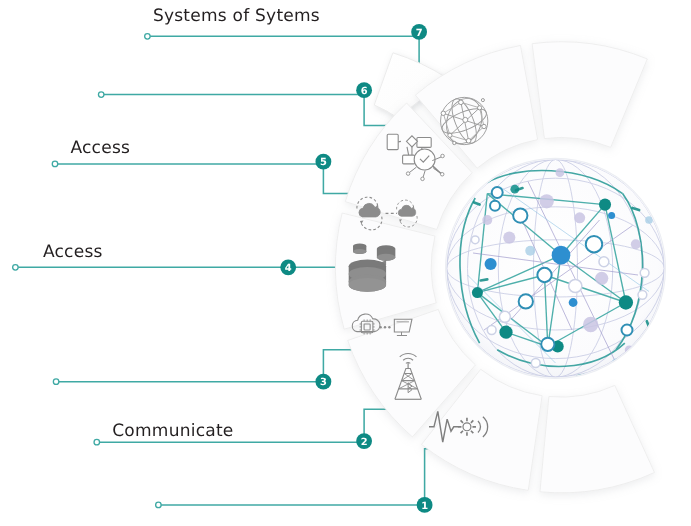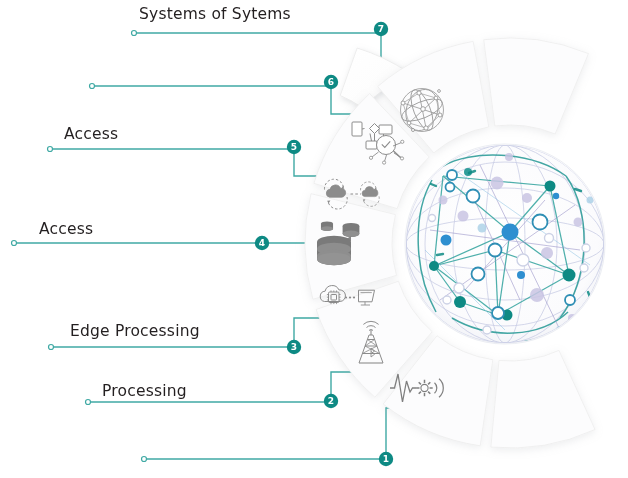--- a/index.html
+++ b/index.html
@@ -439,16 +439,15 @@
         <g>
           <circle cx="386" cy="459" r="7.2" fill="#0e8a84"></circle>
           <text x="386" y="462.4" text-anchor="middle" font-family="&quot;DejaVu Sans&quot;,&quot;Liberation Sans&quot;,sans-serif" font-size="9" font-weight="bold" fill="#ffffff">1</text>
         </g>
       </g>
     </svg>
 
   <div class="label-text" style="left:139px; top:7px;">Systems of Sytems</div>
   <div class="label-text" style="left:64px; top:127px;">Access</div>
   <div class="label-text" style="left:39px; top:222px;">Access</div>
-  <div class="label-text" style="left:70px; top:324px;">Edge Processing</div>
-  <div class="label-text" style="left:102px; top:384px;">Processing</div>
+  <div class="label-text" style="left:102px; top:384px;">Communicate</div>
 
 </div>
 
 </body></html>

